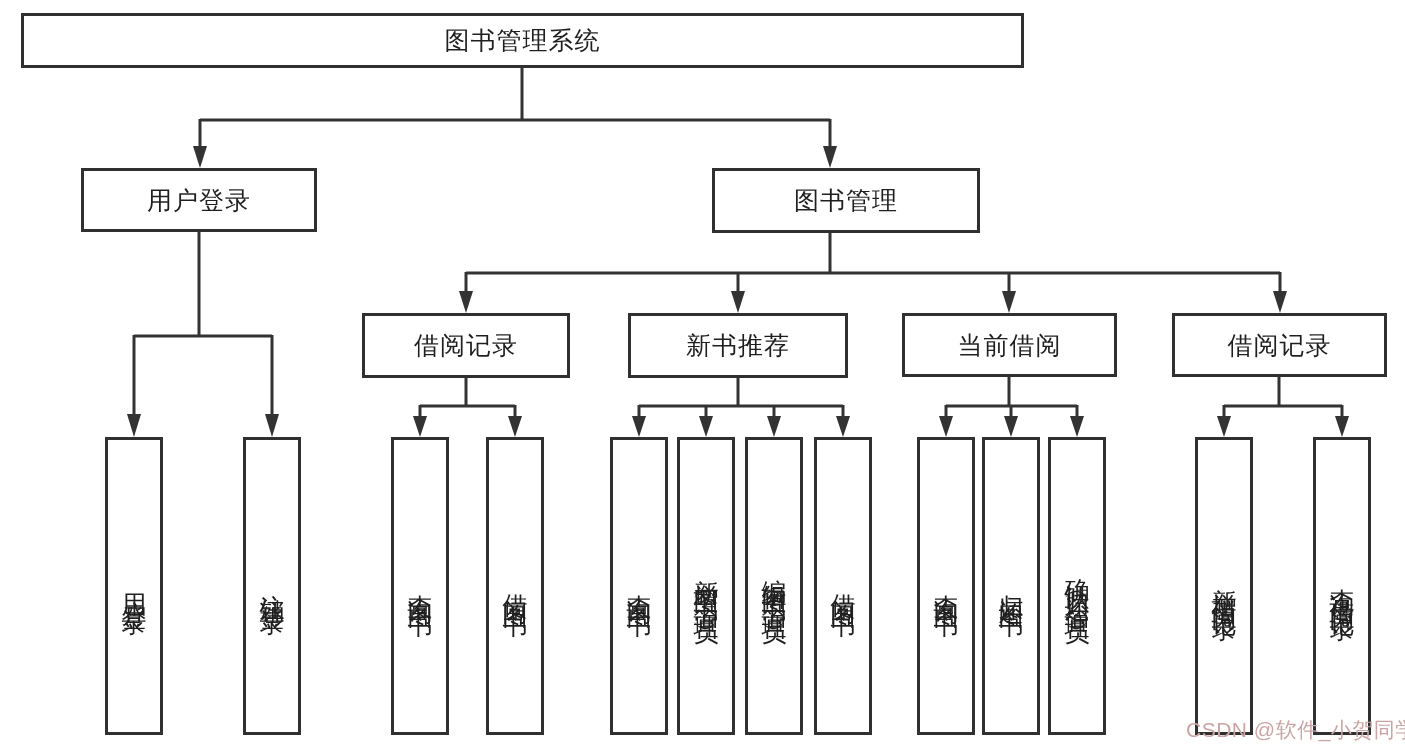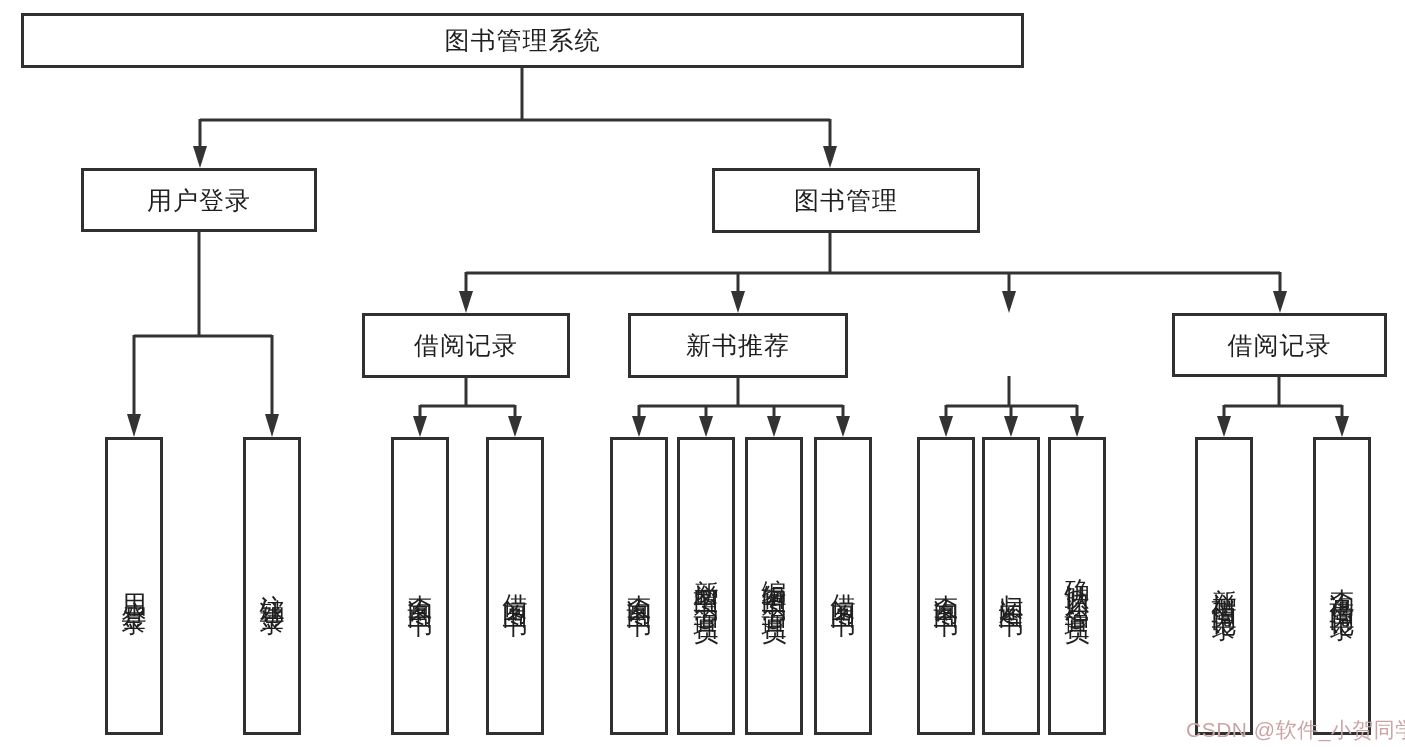--- a/index.html
+++ b/index.html
@@ -100,20 +100,21 @@
     <polygon points="1335,416 1349,416 1342,437"></polygon>
   </svg>
 
   <div class="node h-node" style="left:21px;top:13px;width:1003px;height:55px;">图书管理系统</div>
 
   <div class="node h-node" style="left:81px;top:168px;width:236px;height:64px;">用户登录</div>
   <div class="node h-node" style="left:712px;top:168px;width:268px;height:65px;">图书管理</div>
 
   <div class="node h-node" style="left:362px;top:313px;width:208px;height:65px;">借阅记录</div>
   <div class="node h-node" style="left:628px;top:313px;width:220px;height:65px;">新书推荐</div>
+  <div class="node h-node" style="left:902px;top:313px;width:215px;height:64px;">当前借阅</div>
   <div class="node h-node" style="left:1172px;top:313px;width:215px;height:64px;">借阅记录</div>
 
   <div class="node leaf" style="left:105px;top:437px;width:58px;height:298px;">用户登录</div>
   <div class="node leaf" style="left:243px;top:437px;width:58px;height:298px;">注销登录</div>
 
   <div class="node leaf" style="left:391px;top:437px;width:58px;height:298px;">查询图书</div>
   <div class="node leaf" style="left:486px;top:437px;width:58px;height:298px;">借阅图书</div>
 
   <div class="node leaf" style="left:610px;top:437px;width:58px;height:298px;">查询图书</div>
   <div class="node leaf" style="left:677px;top:437px;width:58px;height:298px;">新增图书（管理员）</div>

